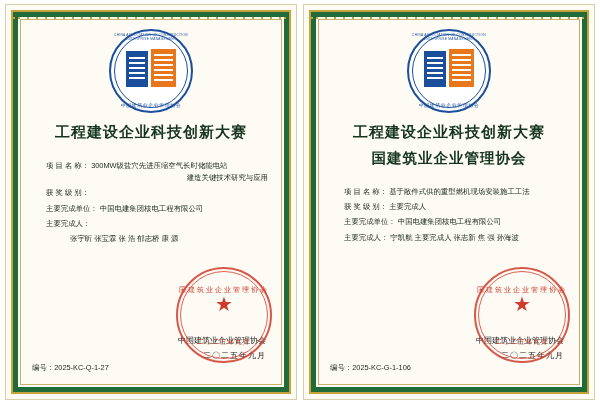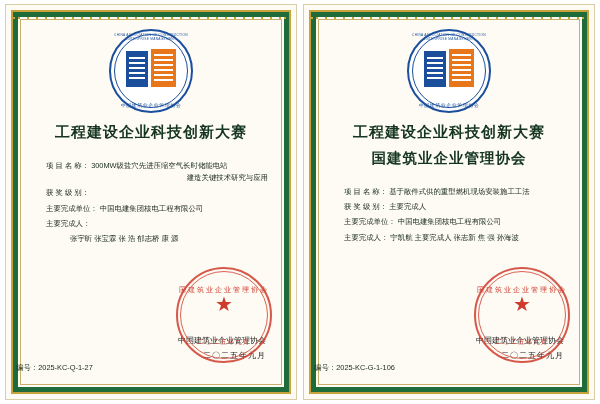--- a/index.html
+++ b/index.html
@@ -274,21 +274,21 @@
     right: 30px;
     bottom: 38px;
     text-align: center;
     font-size: 8px;
     color: #222;
     letter-spacing: 1px;
     font-family: "Liberation Serif", serif;
   }
   .cert-no {
     position: absolute;
-    left: 10px;
+    left: 26px;
     bottom: 26px;
     font-size: 7.4px;
     color: #20301f;
   }
 </style>
 </head>
 <body>
 
 <div class="page">
 

